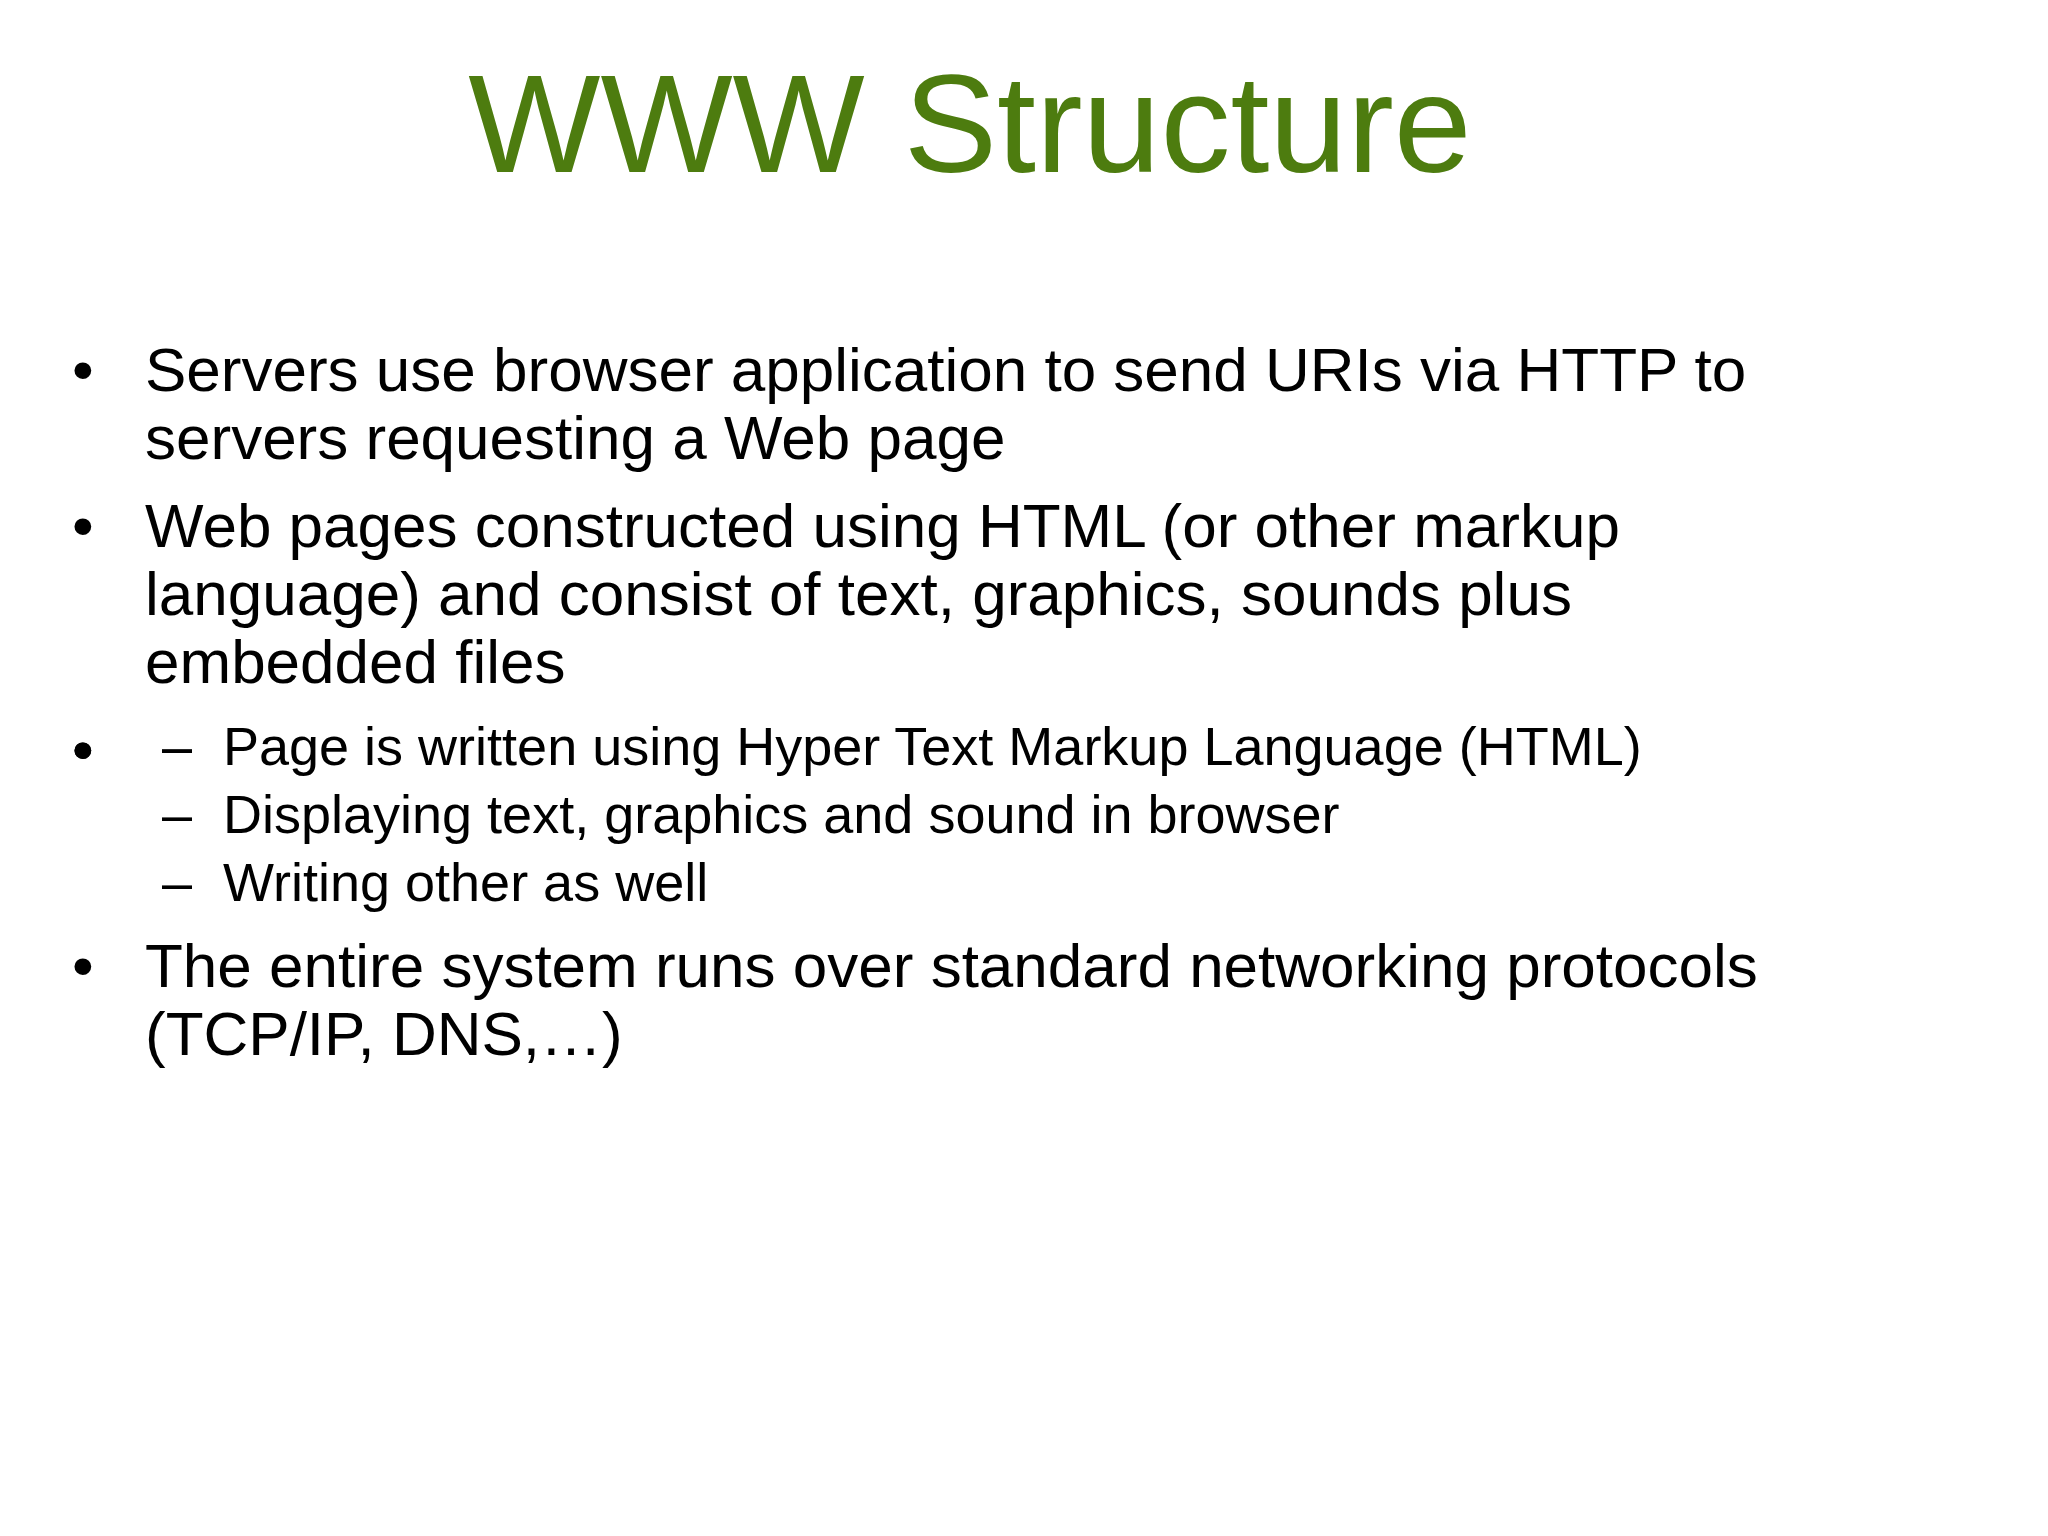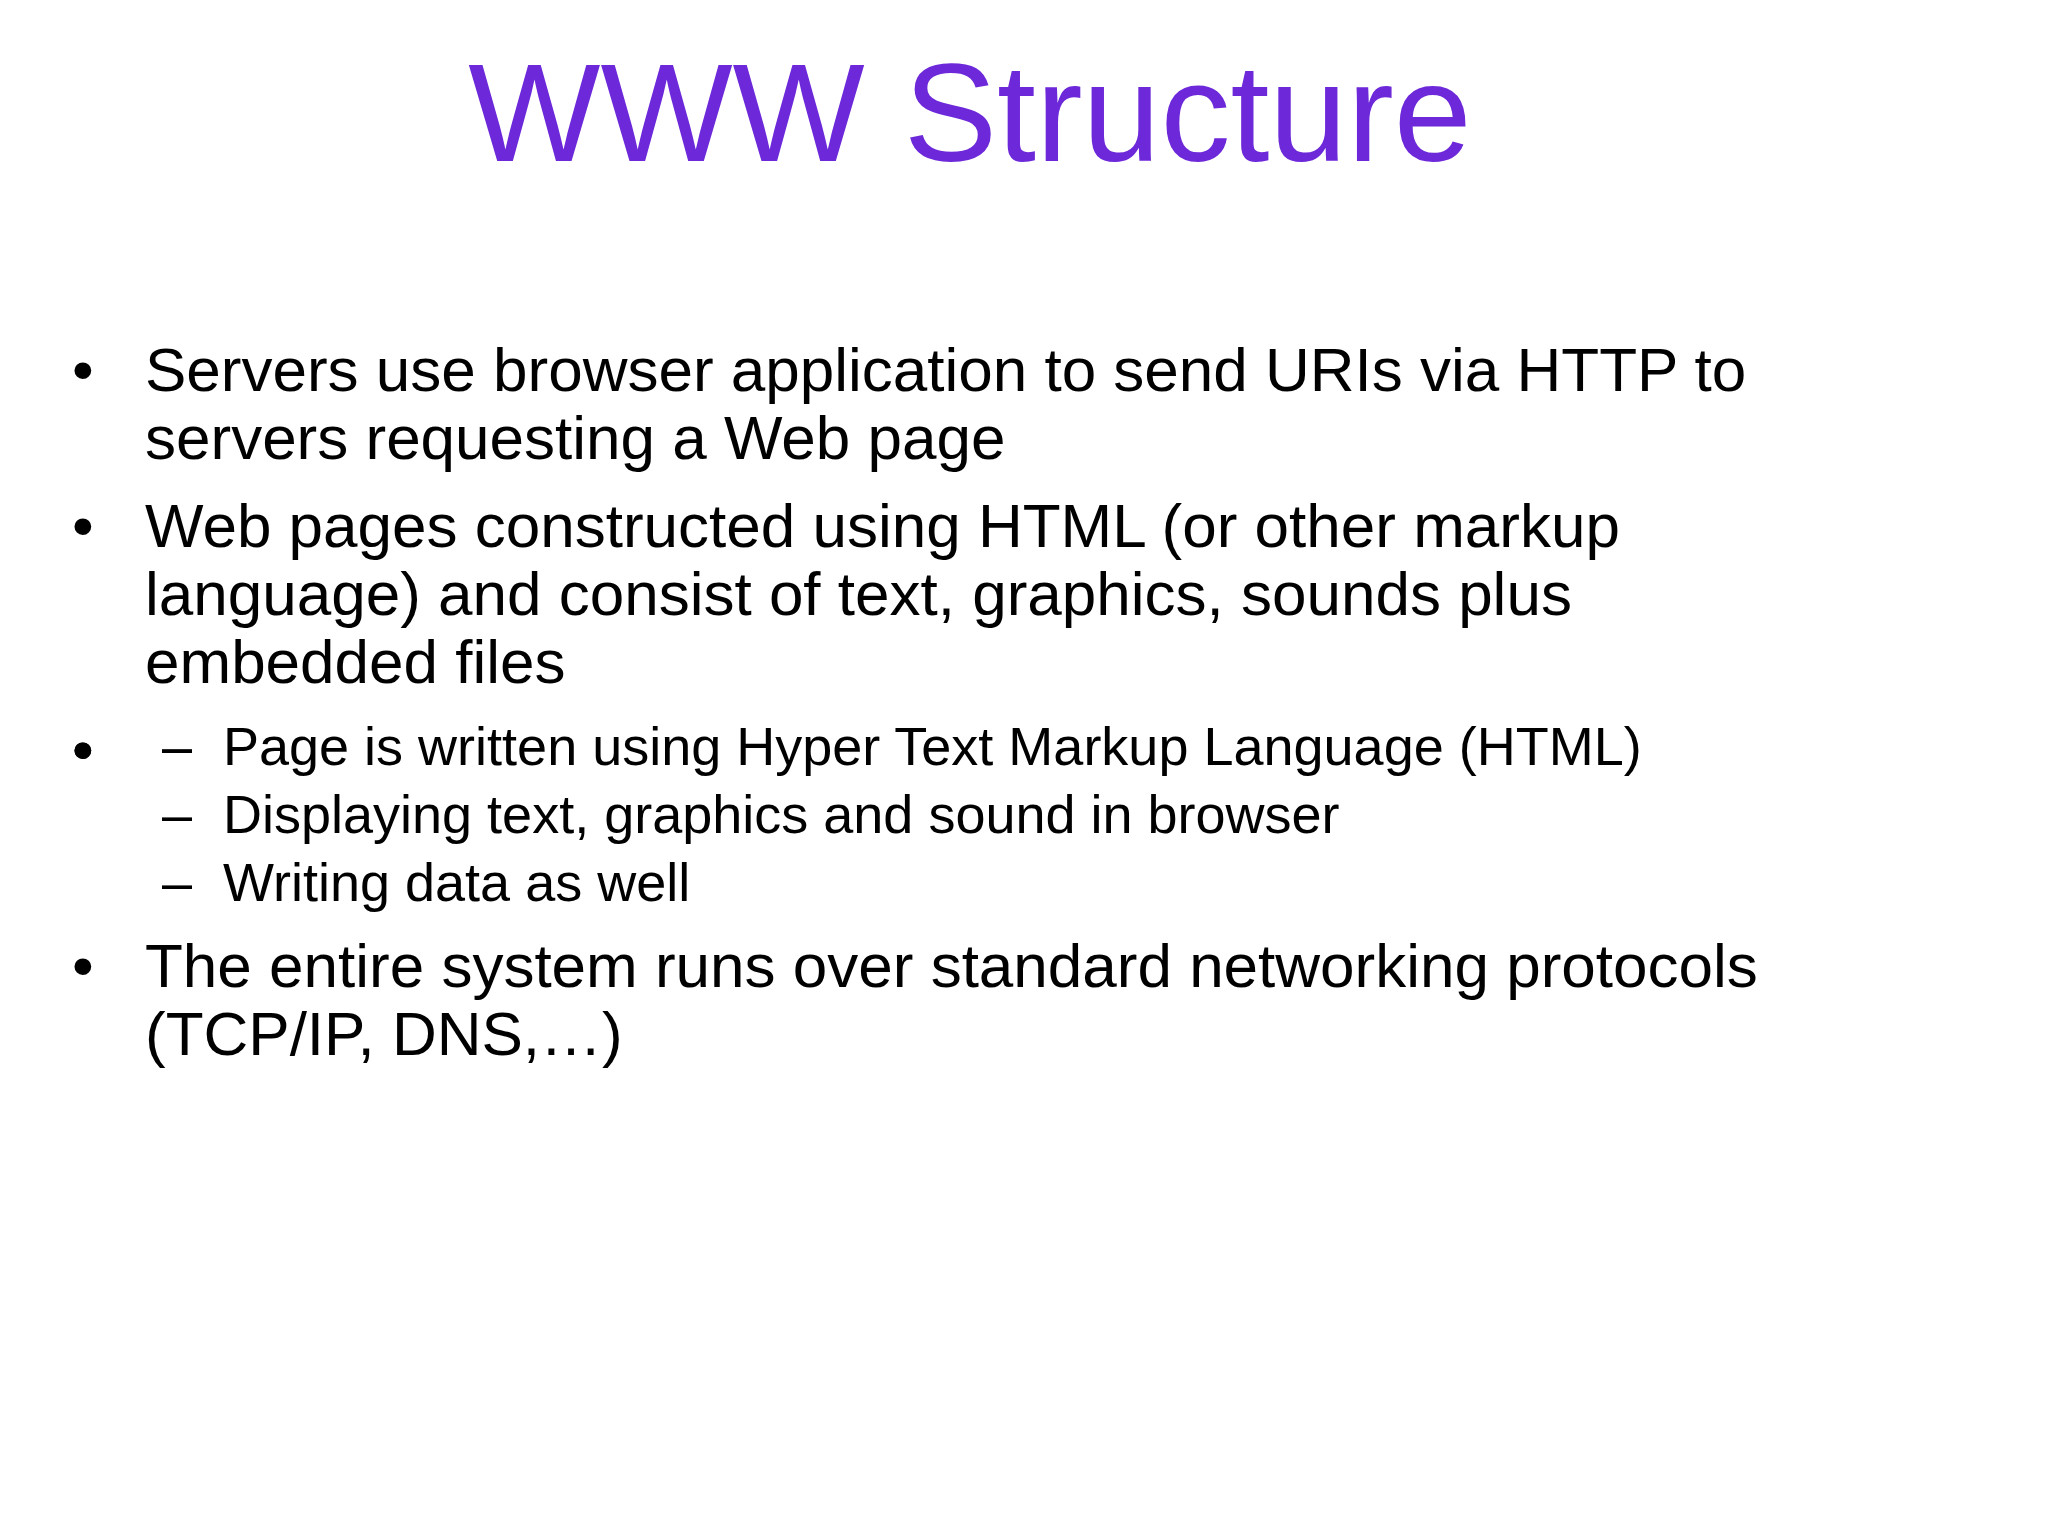--- a/index.html
+++ b/index.html
@@ -11,28 +11,28 @@
     position: relative;
     width: 2048px;
     height: 1536px;
     background: #ffffff;
     overflow: hidden;
     font-family: "Liberation Sans", "DejaVu Sans", sans-serif;
     color: #000000;
   }
   .slide-title {
     position: absolute;
-    top: 43px;
+    top: 54px;
     left: 0;
     width: 1940px;
     text-align: center;
     font-size: 140px;
     line-height: 140px;
     white-space: nowrap;
-    color: #6d28d9;
+    color: #4d7c0f;
   }
   .content {
     position: absolute;
     left: 72px;
     top: 336px;
     width: 1740px;
   }
   .item {
     position: relative;
     color: #000000;
@@ -95,21 +95,21 @@
       <span>Page is written using Hyper Text Markup Language (HTML)</span>
     </div>
 
     <div class="item l2">
       <span class="marker">–</span>
       <span>Displaying text, graphics and sound in browser</span>
     </div>
 
     <div class="item l2">
       <span class="marker">–</span>
-      <span>Writing data as well</span>
+      <span>Writing other as well</span>
     </div>
 
     <div class="item l1">
       <span class="marker">•</span>
       <span>The entire system runs over standard networking protocols (TCP/IP, DNS,…)</span>
     </div>
 
   </div>
 </div>
 

